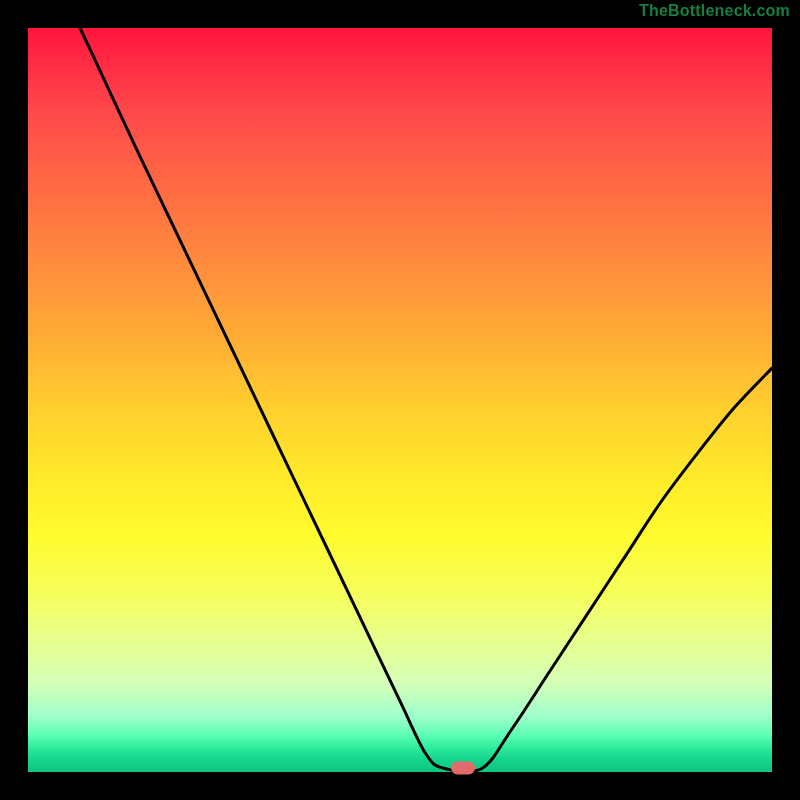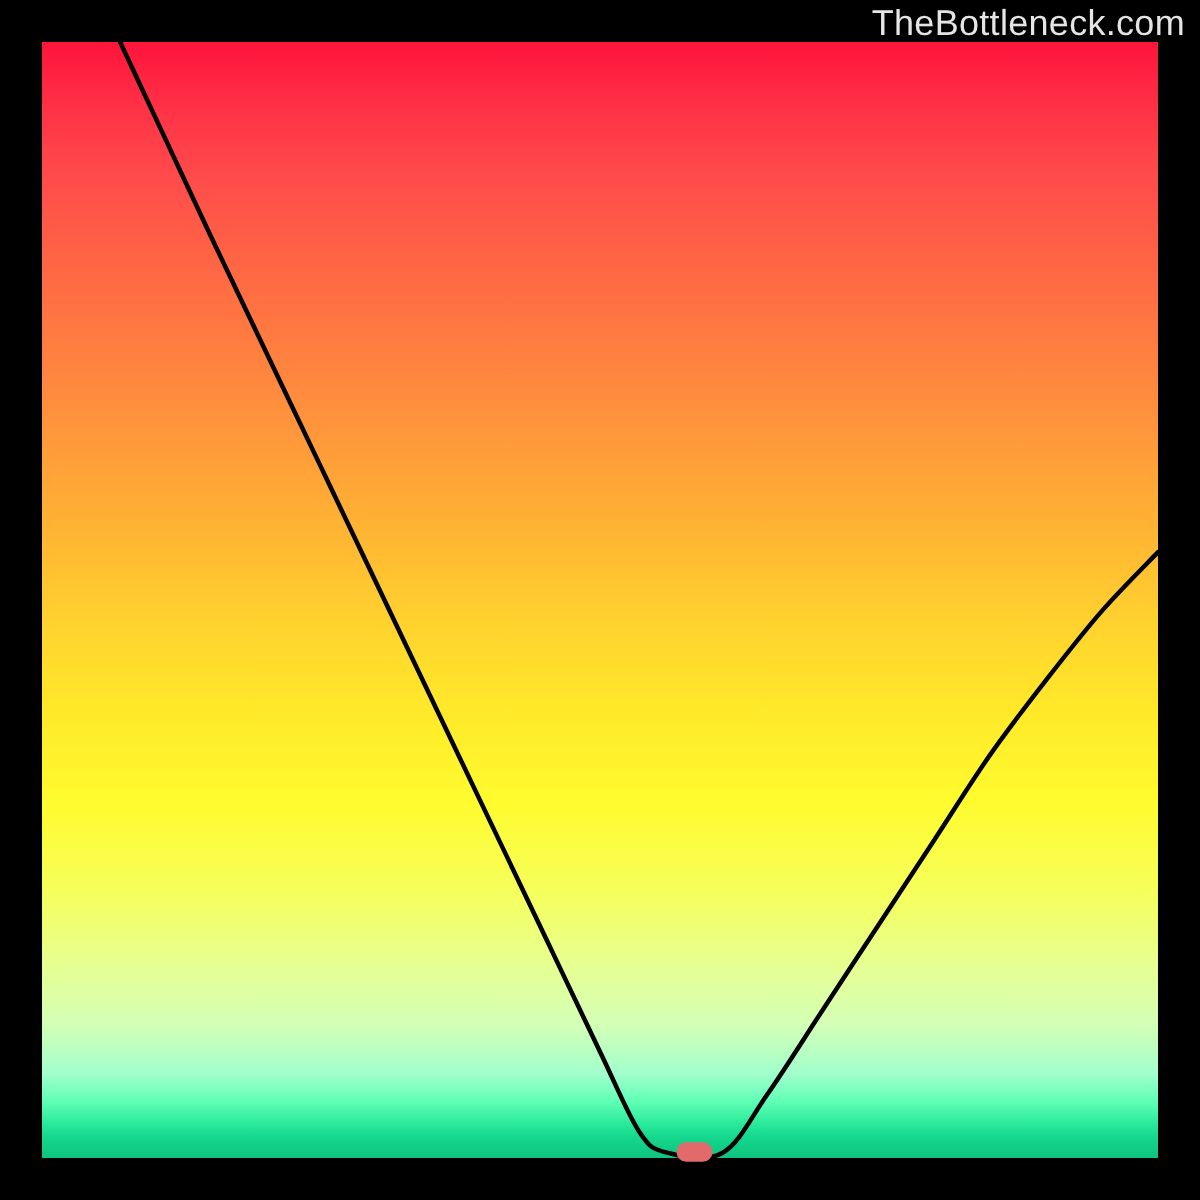--- a/index.html
+++ b/index.html
@@ -14,23 +14,23 @@
   .frame {
     position: relative;
     width: 800px;
     height: 800px;
     background: #000;
   }
   .watermark {
     position: absolute;
     top: 2px;
     right: 10px;
-    color: #e5e5e5;
-    font-size: 24px;
-    font-weight: normal;
+    color: #15803d;
+    font-size: 16px;
+    font-weight: bold;
     letter-spacing: 0.2px;
     z-index: 10;
   }
   .plot {
     position: absolute;
     left: 28px;
     top: 28px;
     width: 744px;
     height: 744px;
     

